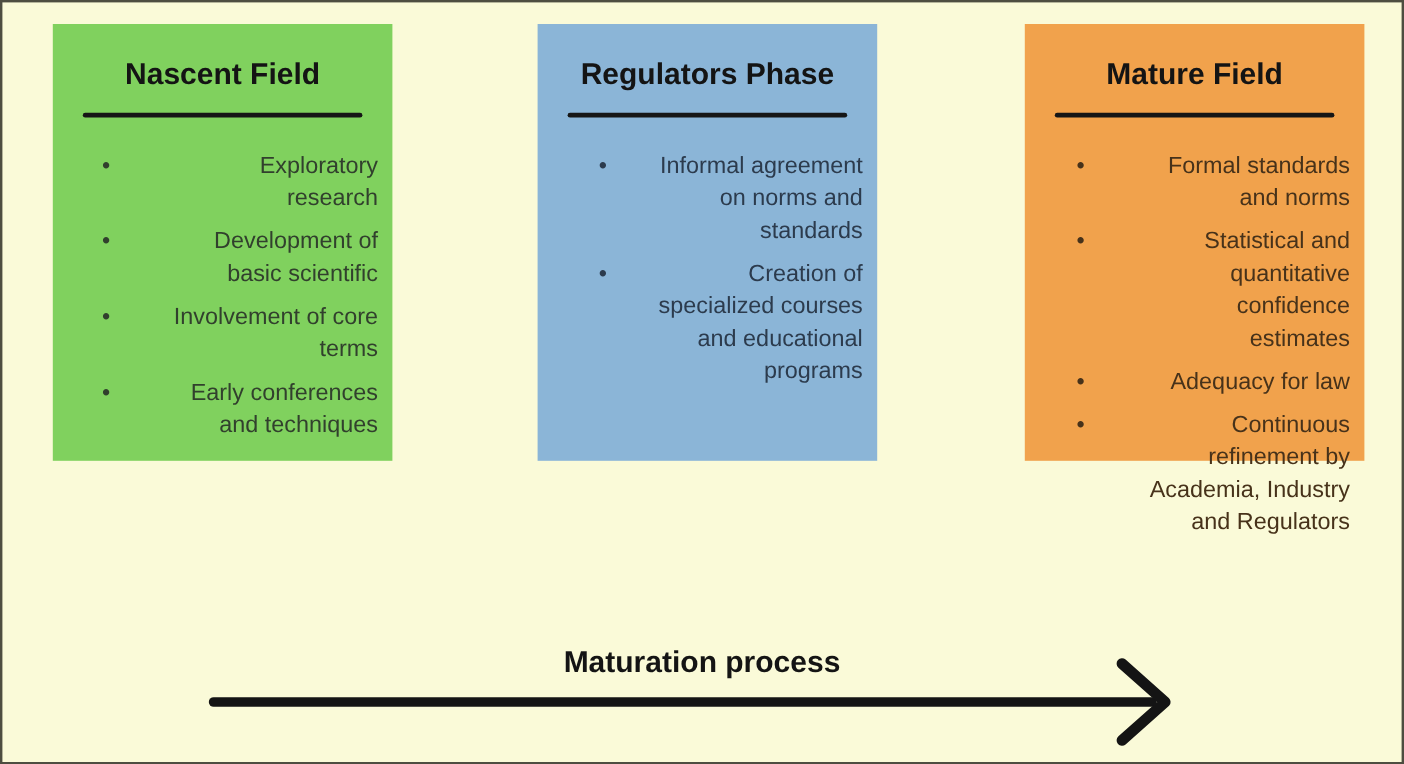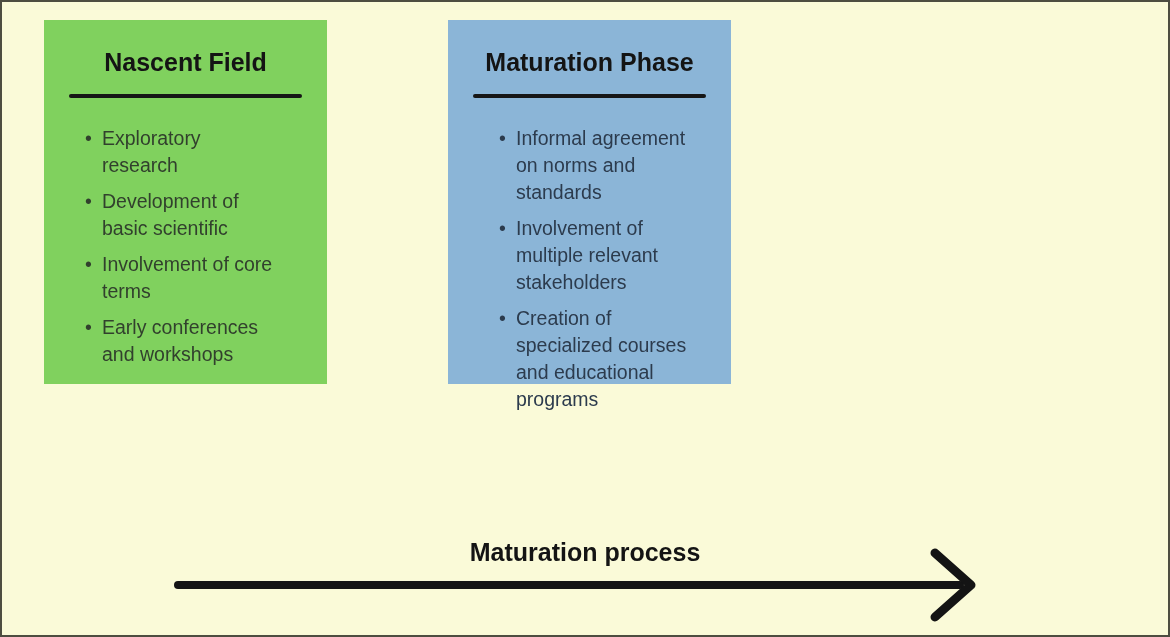--- a/index.html
+++ b/index.html
@@ -39,20 +39,21 @@
     margin: 17px 25px 0 25px;
     border-radius: 2px;
   }
   .bullet-list {
     margin: 27px 12px 0 0;
     padding-left: 58px;
     list-style: none;
     font-size: 19.5px;
     line-height: 27px;
     font-weight: 400;
+    text-align: right;
   }
   #panel-1 .bullet-list { padding-left: 68px; }
   #panel-2 .bullet-list { padding-left: 60px; }
   .bullet-list li {
     position: relative;
     white-space: pre-line;
     margin-bottom: 9px;
   }
   .bullet-list li::before {
     content: "\2022";
@@ -88,41 +89,55 @@
     <div class="panel-title">Nascent Field</div>
     <div class="title-underline"></div>
     <ul class="bullet-list" style="color: rgb(49, 64, 45);">
         <li>Exploratory
 research</li>
         <li>Development of
 basic scientific</li>
         <li>Involvement of core
 terms</li>
         <li>Early conferences
-and workshops</li>
+and techniques</li>
       </ul>
   </div>
 
   <div class="panel" id="panel-1" style="background-color: rgb(139, 181, 215);">
-    <div class="panel-title">Maturation Phase</div>
+    <div class="panel-title">Regulators Phase</div>
     <div class="title-underline"></div>
     <ul class="bullet-list" style="color: rgb(44, 59, 77);">
         <li>Informal agreement
 on norms and
 standards</li>
-        <li>Involvement of
-multiple relevant
-stakeholders</li>
         <li>Creation of
 specialized courses
 and educational
 programs</li>
       </ul>
   </div>
 
+  <div class="panel" id="panel-2" style="background-color: rgb(241, 162, 76);">
+    <div class="panel-title">Mature Field</div>
+    <div class="title-underline"></div>
+    <ul class="bullet-list" style="color: rgb(71, 50, 26);">
+        <li>Formal standards
+and norms</li>
+        <li>Statistical and
+quantitative
+confidence
+estimates</li>
+        <li>Adequacy for law</li>
+        <li>Continuous
+refinement by
+Academia, Industry
+and Regulators</li>
+      </ul>
+  </div>
 
   <div id="arrow-label" style="color: rgb(20, 20, 20); text-align: center;">Maturation process</div>
 
   <svg id="arrow-svg" viewBox="0 0 1170 637" xmlns="http://www.w3.org/2000/svg">
     <line x1="176" y1="583" x2="958" y2="583" stroke="#141414" stroke-width="8" stroke-linecap="round"></line>
     <polyline points="933,551 969,583 933,615" fill="none" stroke="#141414" stroke-width="9" stroke-linecap="round" stroke-linejoin="round"></polyline>
   </svg>
 
 </div>
 

